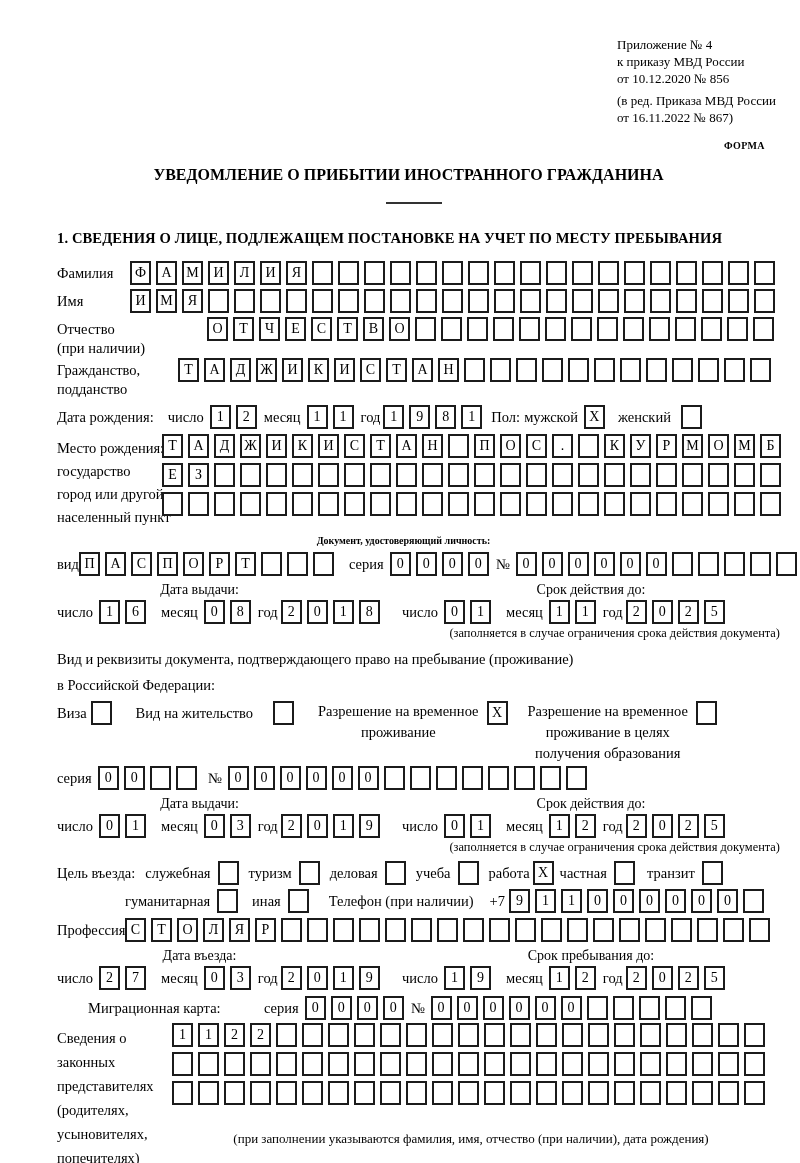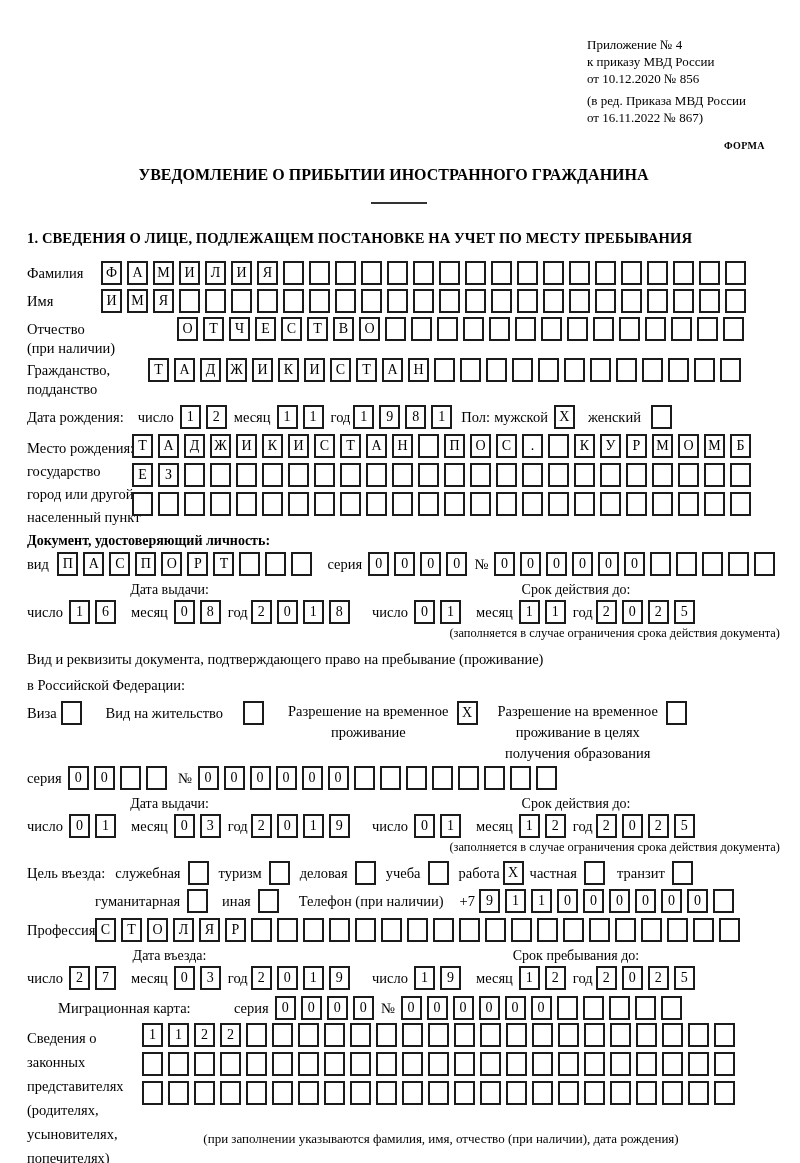--- a/index.html
+++ b/index.html
@@ -2,21 +2,21 @@
 <html><head>
 <meta charset="utf-8">
 <style>
   * { margin:0; padding:0; box-sizing:border-box; }
   html,body { background:#ffffff; }
   body {
     width:800px; height:1163px;
     font-family:"Liberation Serif", serif;
     color:#000; overflow:hidden;
   }
-  .page { position:relative; width:800px; height:1163px; padding:36px 20px 0 27px; }
+  .page { position:relative; width:800px; height:1163px; padding:36px 20px 0 57px; }
 
   
   .ref { margin-left:560px; font-size:13px; line-height:17px; }
   .ref .ref-gap { height:5px; }
   .forma { text-align:right; margin-right:15px; font-weight:bold; font-size:10px; margin-top:14px; letter-spacing:.4px; }
 
   
   .title { text-align:center; font-weight:bold; font-size:16px; line-height:24px; margin-top:12px; margin-right:20px; }
   .title .blank-line { display:inline-block; width:56px; border-bottom:2px solid #333; height:13px; margin-left:10px; }
 
@@ -47,21 +47,21 @@
   .dates-block { margin-top:5px; }
   .dates-cols { display:flex; }
   .dates-left { width:345px; }
   .dates-right { flex:1; }
   .dheading { text-align:center; font-size:14px; line-height:17px; }
   .dates-left .dheading { margin-right:60px; }
   .dategroup { display:flex; align-items:flex-start; margin-top:2px; }
   .dnote { font-size:12.4px; text-align:right; white-space:nowrap; margin-top:2px; line-height:15px; }
 
   .plain-line { font-size:14.5px; line-height:24px; margin-top:6px; white-space:nowrap; }
-  .doc-heading { font-weight:bold; font-size:14px; margin-top:3px; margin-right:30px; line-height:17px; }
+  .doc-heading { text-align:center; font-weight:bold; font-size:10px; margin-top:3px; margin-right:30px; line-height:17px; }
 
   
   .opt { display:flex; align-items:flex-start; }
   .opt .cell { margin-right:0; }
   .opt-lbl { font-size:14.5px; line-height:24px; padding-right:7px; white-space:nowrap; }
   .opt-text-c { font-size:14.5px; line-height:21px; text-align:center; padding-right:8px; }
 
   .caption { font-size:13px; margin-left:115px; text-align:center; margin-top:2px; line-height:16px; }
 </style>
 </head>

